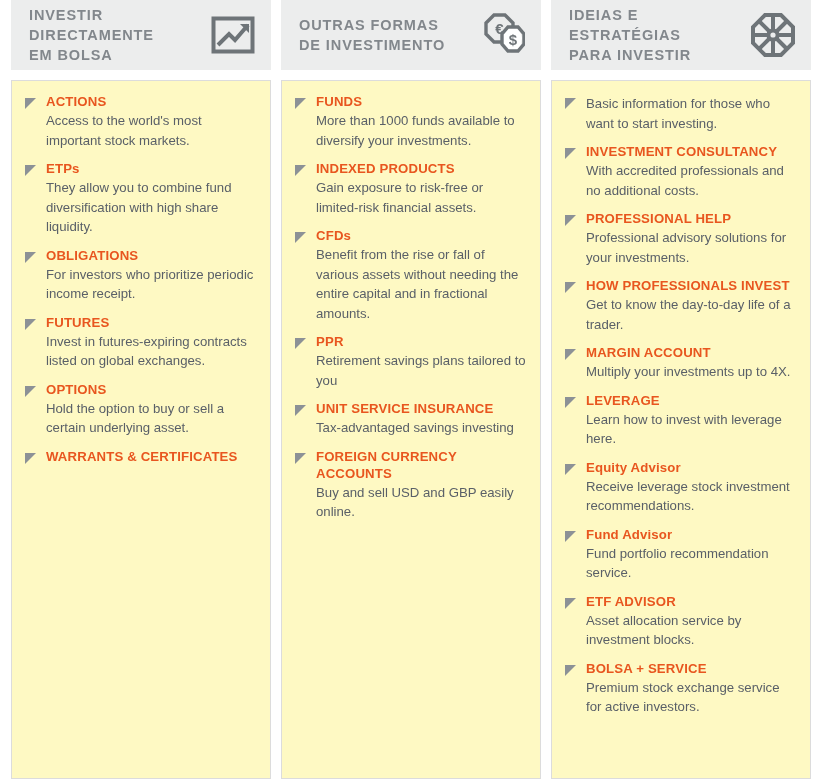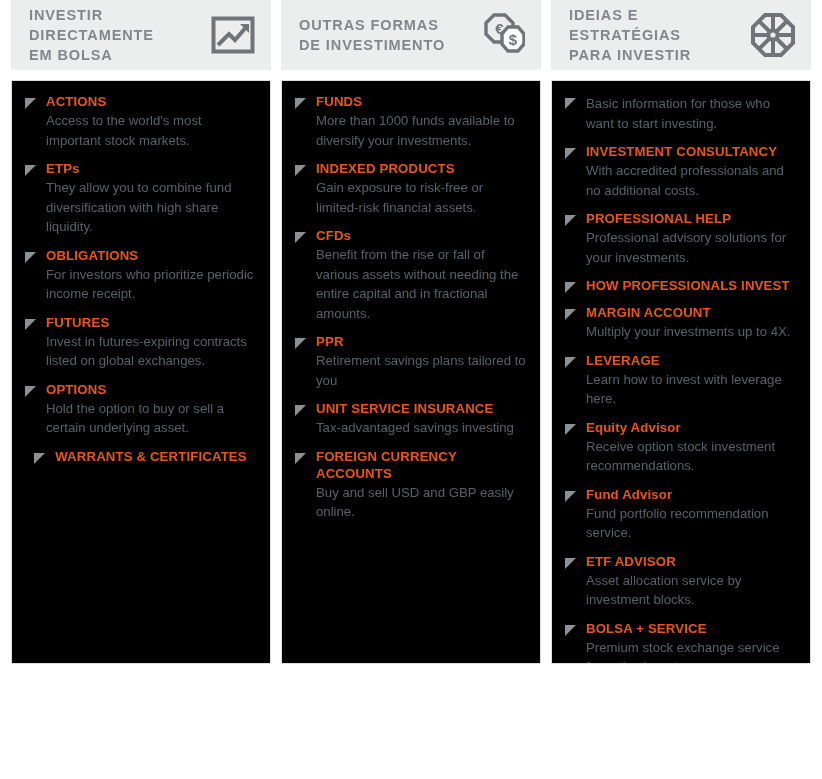--- a/index.html
+++ b/index.html
@@ -4,21 +4,21 @@
 <style>
   * { box-sizing: border-box; margin: 0; padding: 0; }
   html, body {
     width: 822px;
     height: 779px;
     background: #ffffff;
     font-family: "Liberation Sans", sans-serif;
   }
   .board {
     width: 822px;
-    height: 664px;
+    height: 779px;
     display: flex;
     gap: 10px;
     padding: 0 11px;
     overflow: hidden;
   }
   .column {
     flex: 1 1 0;
     display: flex;
     flex-direction: column;
     min-width: 0;
@@ -49,31 +49,31 @@
     display: flex;
     align-items: center;
     justify-content: center;
     color: #6e7478;
   }
   .col-header-icon svg { display: block; }
   
   .col-card {
     margin-top: 10px;
     border: 1px solid #dcdcdc;
-    background: #000000;
+    background: #fef9c3;
     flex: 1 1 auto;
     padding: 12px 14px 10px 12px;
     overflow: hidden;
   }
   .entry {
     display: flex;
     align-items: flex-start;
     margin-bottom: 10px;
   }
-  .entry:last-child { margin-bottom: 0; justify-content: center; }
+  .entry:last-child { margin-bottom: 0; }
   .bullet {
     flex: none;
     width: 13px;
     height: 13px;
     margin-top: 4px;
     margin-right: 9px;
   }
   .bullet svg { display: block; }
   .entry-body { min-width: 0; }
   .entry-title {
@@ -308,20 +308,21 @@
         </div>
       </div>
       <div class="entry">
         <span class="bullet">
             <svg width="13" height="13" viewBox="0 0 13 13">
               <path d="M1 1 L1 12 L12 1 Z" fill="#8c9196"></path>
             </svg>
           </span>
         <div class="entry-body">
           <div class="entry-title">HOW PROFESSIONALS INVEST</div>
+          <div class="entry-desc">Get to know the day-to-day life of a trader.</div>
         </div>
       </div>
       <div class="entry">
         <span class="bullet">
             <svg width="13" height="13" viewBox="0 0 13 13">
               <path d="M1 1 L1 12 L12 1 Z" fill="#8c9196"></path>
             </svg>
           </span>
         <div class="entry-body">
           <div class="entry-title">MARGIN ACCOUNT</div>
@@ -340,21 +341,21 @@
         </div>
       </div>
       <div class="entry">
         <span class="bullet">
             <svg width="13" height="13" viewBox="0 0 13 13">
               <path d="M1 1 L1 12 L12 1 Z" fill="#8c9196"></path>
             </svg>
           </span>
         <div class="entry-body">
           <div class="entry-title">Equity Advisor</div>
-          <div class="entry-desc">Receive option stock investment recommendations.</div>
+          <div class="entry-desc">Receive leverage stock investment recommendations.</div>
         </div>
       </div>
       <div class="entry">
         <span class="bullet">
             <svg width="13" height="13" viewBox="0 0 13 13">
               <path d="M1 1 L1 12 L12 1 Z" fill="#8c9196"></path>
             </svg>
           </span>
         <div class="entry-body">
           <div class="entry-title">Fund Advisor</div>

